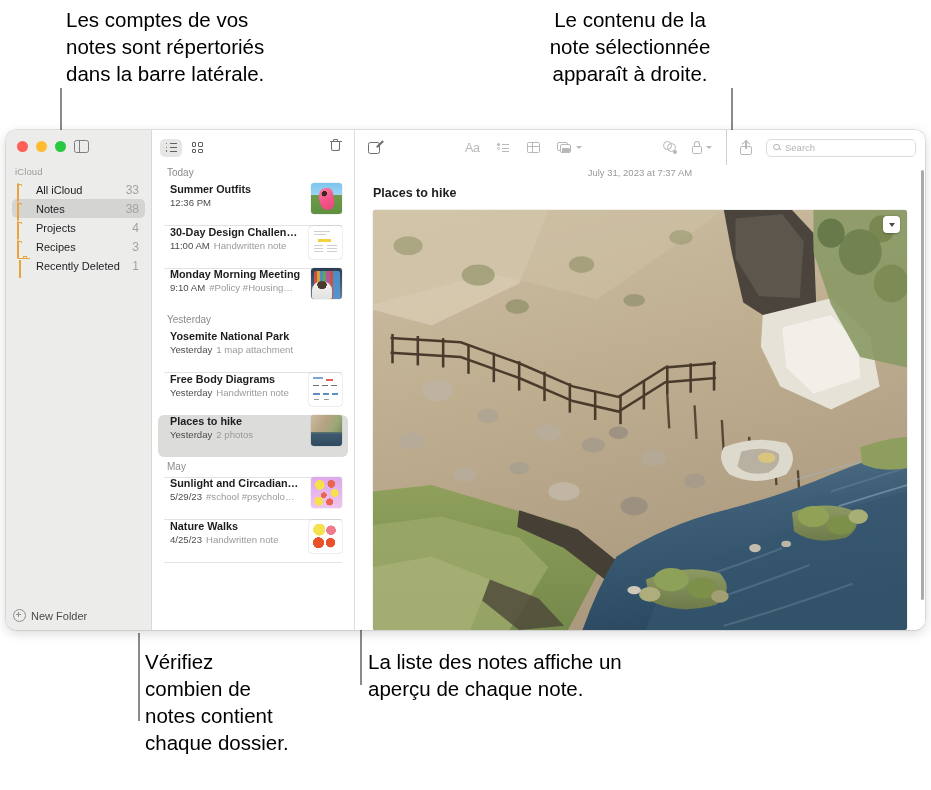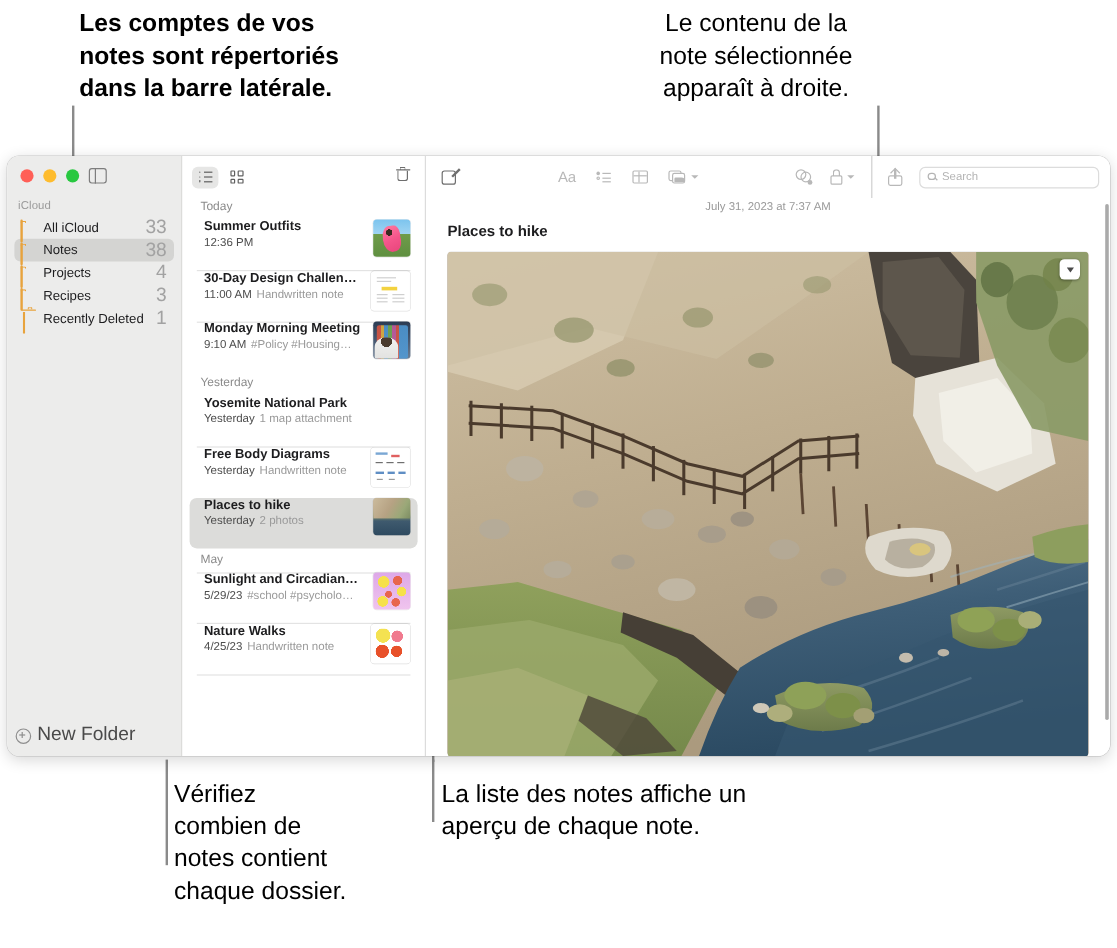--- a/index.html
+++ b/index.html
@@ -104,35 +104,35 @@
   }
   .ic-trash:after{
     content:"";position:absolute;left:2.6px;top:-4px;
     width:4px;height:2px;border:1.2px solid #e8a33d;border-bottom:none;
     border-radius:1px 1px 0 0;box-sizing:border-box;
   }
   .folder-name{
     font-size:11px;color:#1d1d1f;flex:1;
     white-space:nowrap;overflow:hidden;text-overflow:ellipsis;
   }
-  .folder-count{font-size:16px;color:#a2a2a2;flex:none;}
+  .folder-count{font-size:12px;color:#a2a2a2;flex:none;}
   .new-folder{
     position:absolute;left:7px;bottom:8px;
     display:flex;align-items:center;gap:5px;
   }
   .plus-circle{
     width:11px;height:11px;border-radius:50%;
     border:1.1px solid #8e8e8e;position:relative;flex:none;
   }
   .plus-circle:before,.plus-circle:after{
     content:"";position:absolute;background:#8e8e8e;
   }
   .plus-circle:before{left:2.3px;top:4.4px;width:5.2px;height:1.1px;}
   .plus-circle:after{left:4.4px;top:2.3px;width:1.1px;height:5.2px;}
-  .new-folder-label{font-size:16px;color:#4a4a4a;}
+  .new-folder-label{font-size:11px;color:#4a4a4a;}
 
   
   .noteslist{
     width:202px;flex:none;
     background:#ffffff;
     border-right:0.5px solid #dcdcdc;
     position:relative;
     display:flex;flex-direction:column;
   }
   .list-toolbar{
@@ -377,21 +377,21 @@
     width:0;height:0;border-left:3.4px solid transparent;border-right:3.4px solid transparent;border-top:4px solid #4a4a4a;
   }
   .scrollbar{
     position:absolute;right:1.5px;top:40px;width:3px;height:430px;
     background:#9b9b9b;border-radius:2px;opacity:.85;
   }
 </style>
 </head>
 <body>
 
-<div class="callout" style="left:66px;top:6px;width:330px;font-weight:bold;">Les comptes de vos
+<div class="callout" style="left:66px;top:6px;width:330px;">Les comptes de vos
 notes sont répertoriés
 dans la barre latérale.</div>
 <div class="leader" style="left:60px;top:88px;width:2px;height:76px;"></div>
 <div class="leader" style="left:60px;top:162px;width:15px;height:2px;"></div>
 
 <div class="callout" style="left:500px;top:6px;width:260px;text-align:center;">Le contenu de la
 note sélectionnée
 apparaît à droite.</div>
 <div class="leader" style="left:731px;top:88px;width:2px;height:140px;"></div>
 

